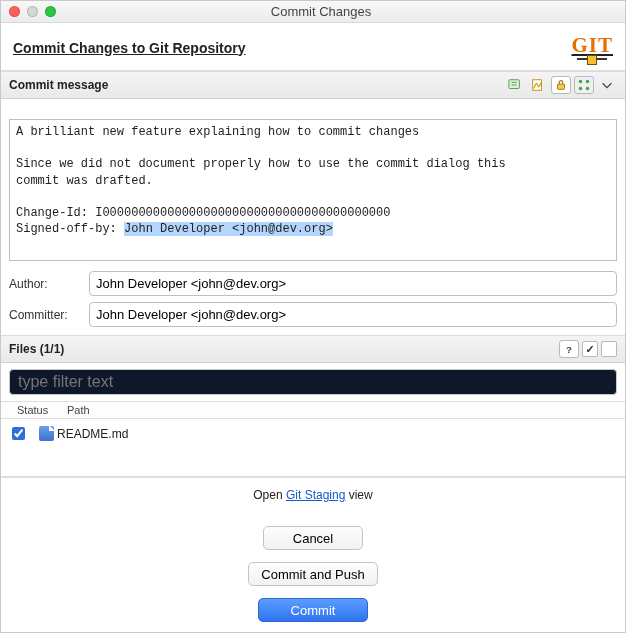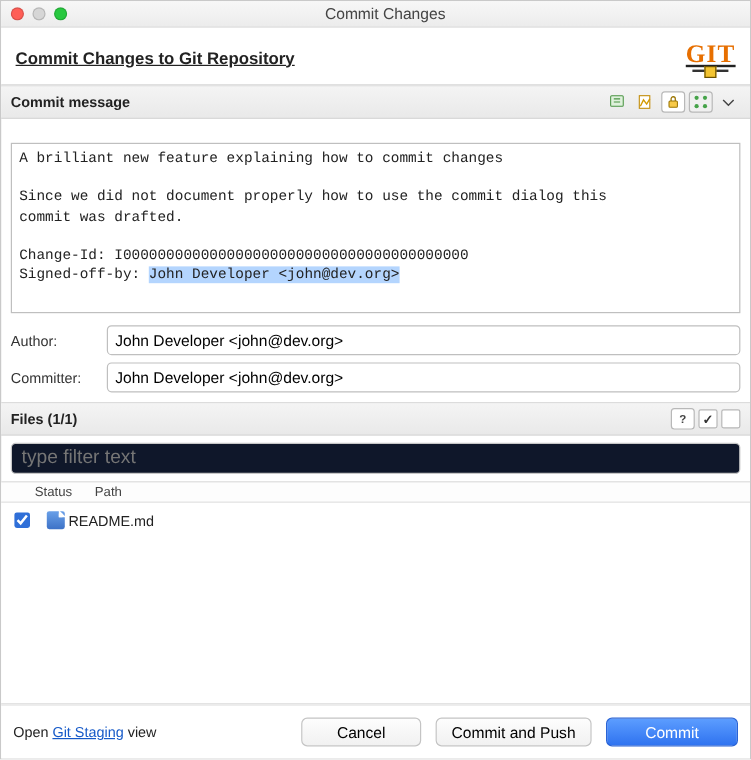--- a/index.html
+++ b/index.html
@@ -169,21 +169,21 @@
     color: #999;
     background: #0f172a;
   }
   .list-header {
     display: flex;
     font-size: 11px;
     color: #444;
     border-top: 1px solid #ddd;
     border-bottom: 1px solid #ddd;
     background: #fdfdfd;
-    padding: 2px 16px;
+    padding: 2px 4px;
   }
   .col-status { width: 62px; padding-left: 12px; }
   .col-path { flex: 1; }
   .file-list {
     flex: 1;
     background: #fff;
     border-bottom: 1px solid #dcdcdc;
     overflow: auto;
     padding: 4px 0;
   }
@@ -210,20 +210,21 @@
     width:13px; height:13px;
   }
 
   .footer {
     display: flex;
     align-items: center;
     padding: 10px;
     gap: 12px;
     border-top: 1px solid #e2e2e2;
     background: #fff;
+    flex-direction: column;
   }
   .footer .left { font-size: 12px; }
   .footer a { color: #1559c8; text-decoration: underline; cursor:pointer; }
   .footer .spacer { flex: 1; }
   button.mac {
     min-width: 130px;
     height: 24px;
     border: 1px solid #c4c4c4;
     border-radius: 5px;
     background: linear-gradient(#fdfdfd, #f1f1f1);

